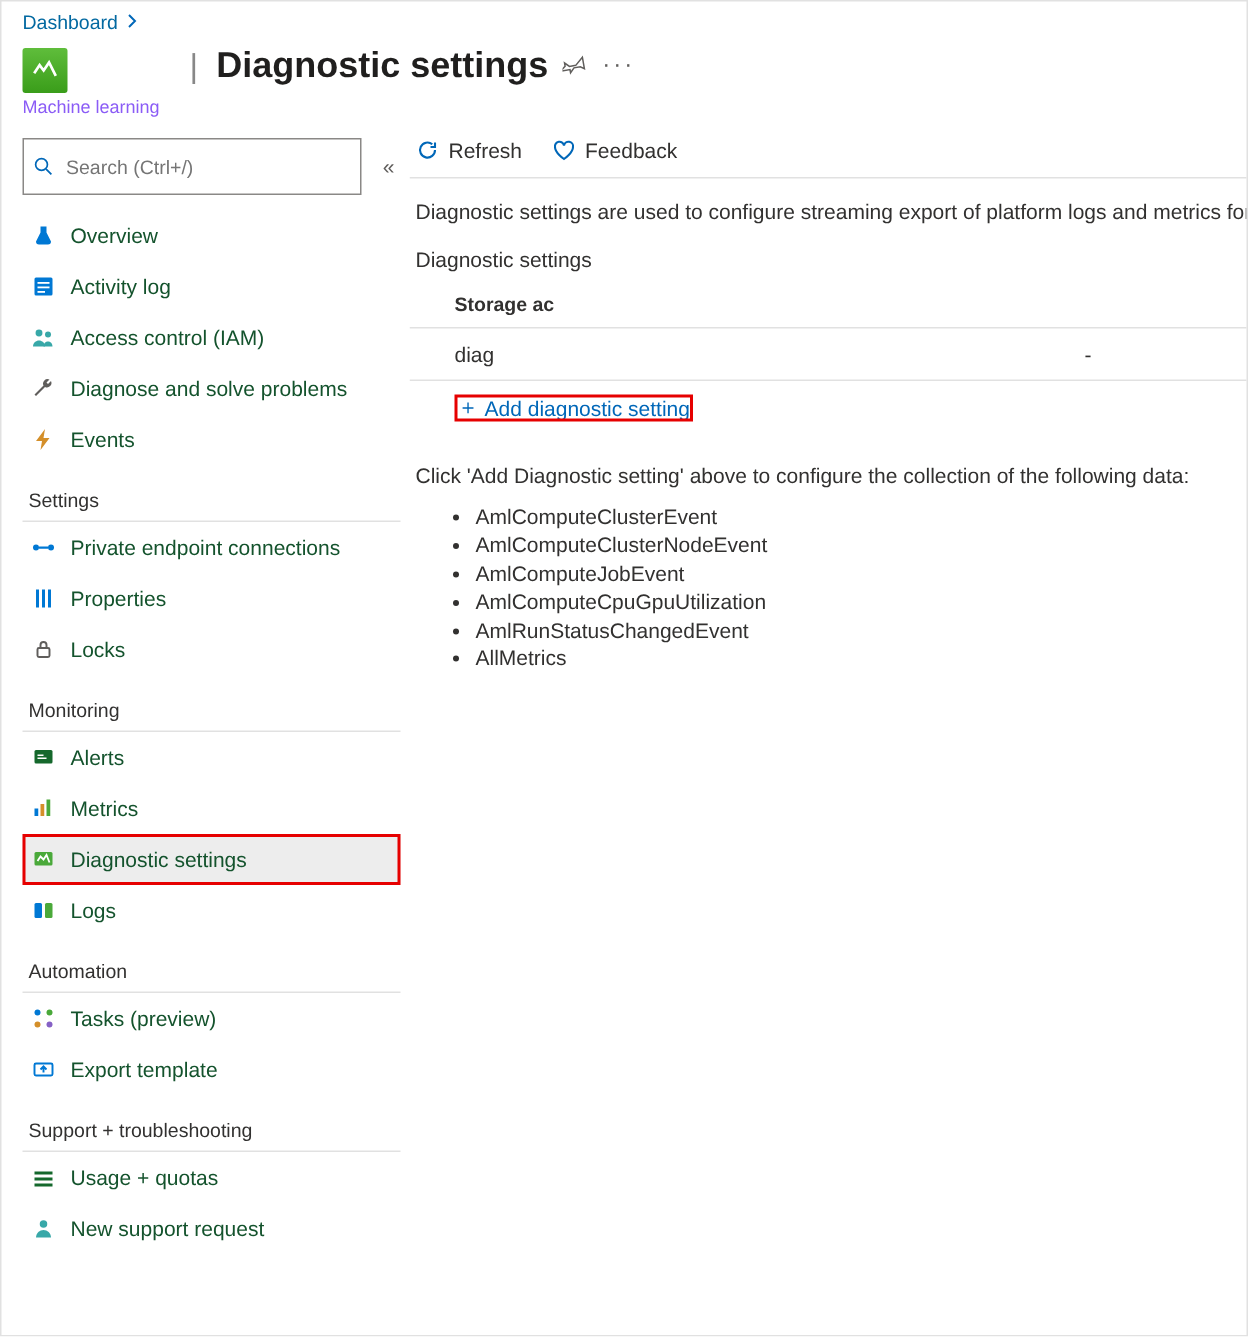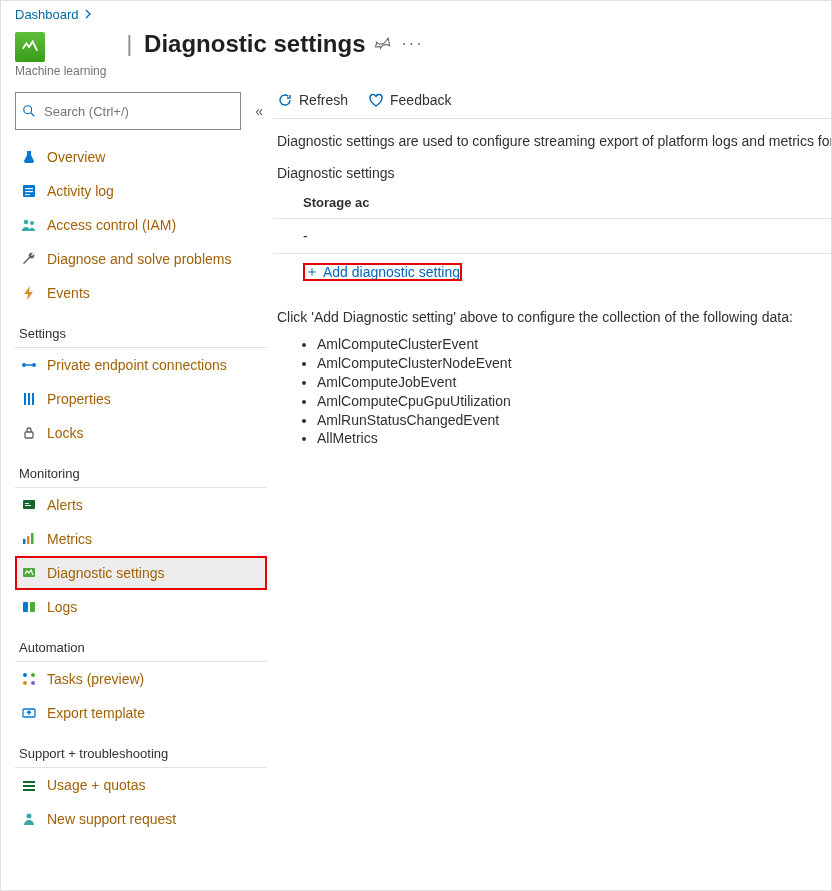--- a/index.html
+++ b/index.html
@@ -22,21 +22,21 @@
   
   .header {
     display:flex; align-items:flex-start; gap:14px; padding: 8px 14px 4px 14px;
   }
   .resource-icon {
     width:30px; height:30px; background: linear-gradient(#5fbd3b,#3a9d1a);
     border-radius:2px; display:flex; align-items:center; justify-content:center;
     margin-top:2px;
   }
   .resource-icon svg { width:18px; height:18px; }
-  .resource-sub { font-size:12px; color:#737373; margin-top:2px; }
+  .resource-sub { font-size:12px; color:#8b5cf6; margin-top:2px; }
   .title-area { display:flex; align-items:center; gap:10px; margin-left:6px;}
   .title-sep { color:#888; font-size:22px; margin-right:2px;}
   .page-title { font-size:24px; font-weight:600; color:#201f1e; }
   .pin-icon, .more-icon { color:#605e5c; cursor:pointer; }
   .pin-icon svg { width:16px; height:16px; }
   .more-icon { font-size:16px; letter-spacing:2px; }
   .content-row { display:flex; flex:1; overflow:hidden;}
   
   .sidebar {
     width:272px; padding: 10px 6px 0 14px; overflow:auto;
@@ -50,21 +50,21 @@
     border:none; outline:none; font-size:13px; flex:1; background:transparent;
   }
   .search-icon { color:#0067b8; width:14px; height:14px;}
   .collapse-btn { color:#605e5c; cursor:pointer; font-size:14px; padding:0 4px;}
   .nav-section-label {
     font-size:13px; color:#323130; font-weight:400; padding: 16px 0 4px 4px;
     border-bottom:0;
   }
   .nav-item {
     display:flex; align-items:center; gap:10px; height:34px; padding:0 6px;
-    cursor:pointer; font-size:14px; color:#a16207;
+    cursor:pointer; font-size:14px; color:#14532d;
   }
   .nav-item.selected { background:#ededed; }
   .nav-item .ni-icon { width:16px; height:16px; display:flex; align-items:center; justify-content:center;}
   .highlight-red { outline:2px solid #e60000; outline-offset:-2px;}
   .sep-line { border-bottom:1px solid #e1e1e1; margin: 2px 0 0 0;}
   
   .main { flex:1; padding: 10px 0 0 0; overflow:hidden; position:relative;}
   .toolbar {
     display:flex; gap:20px; padding: 0 0 10px 4px; align-items:center; border-bottom:1px solid #e1e1e1;
     margin-right:-1px;
@@ -332,20 +332,21 @@
         </div>
       </div>
 
       <div class="desc">Diagnostic settings are used to configure streaming export of platform logs and metrics for a r</div>
       <div class="section-heading">Diagnostic settings</div>
 
       <div class="table-head">
         <div class="col-storage">Storage ac</div>
       </div>
       <div class="table-row">
+        <div class="col-name">diag</div>
         <div class="col-storage">-</div>
       </div>
 
       <div class="add-row highlight-red">
         <span class="plus">＋</span>
         <span>Add diagnostic setting</span>
       </div>
 
       <div class="instruction">Click 'Add Diagnostic setting' above to configure the collection of the following data:</div>
       <ul class="data-list">

